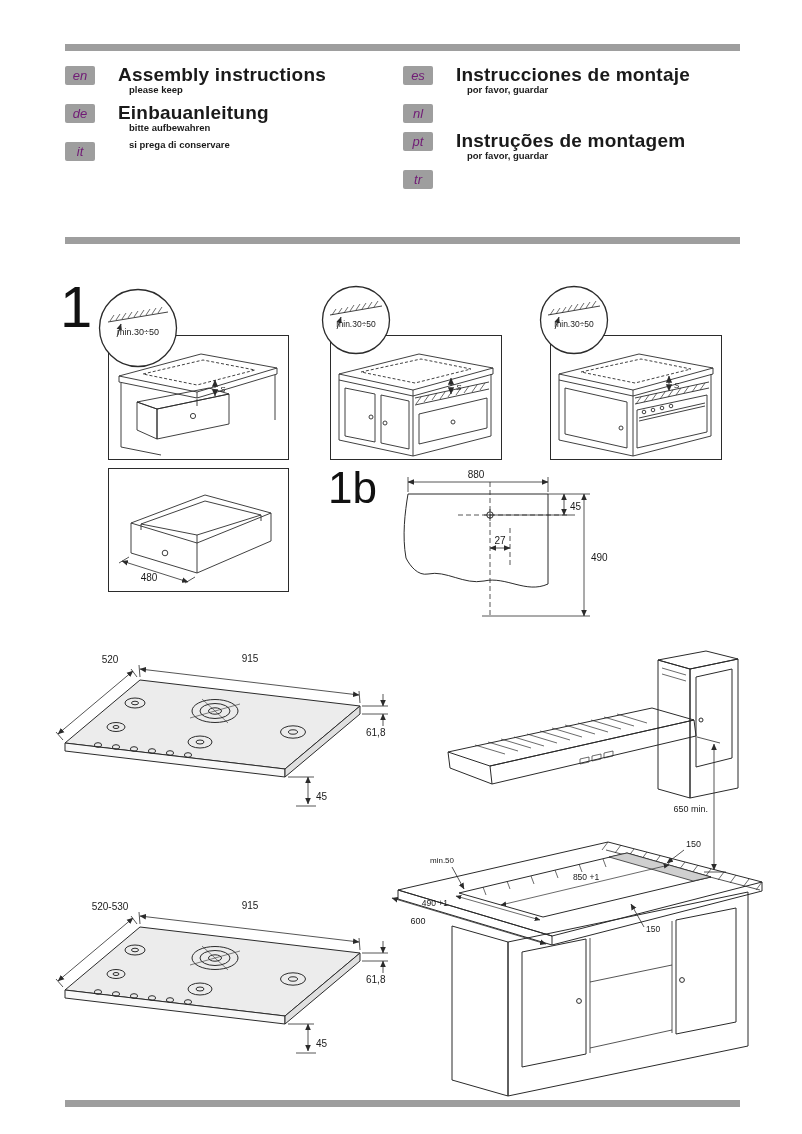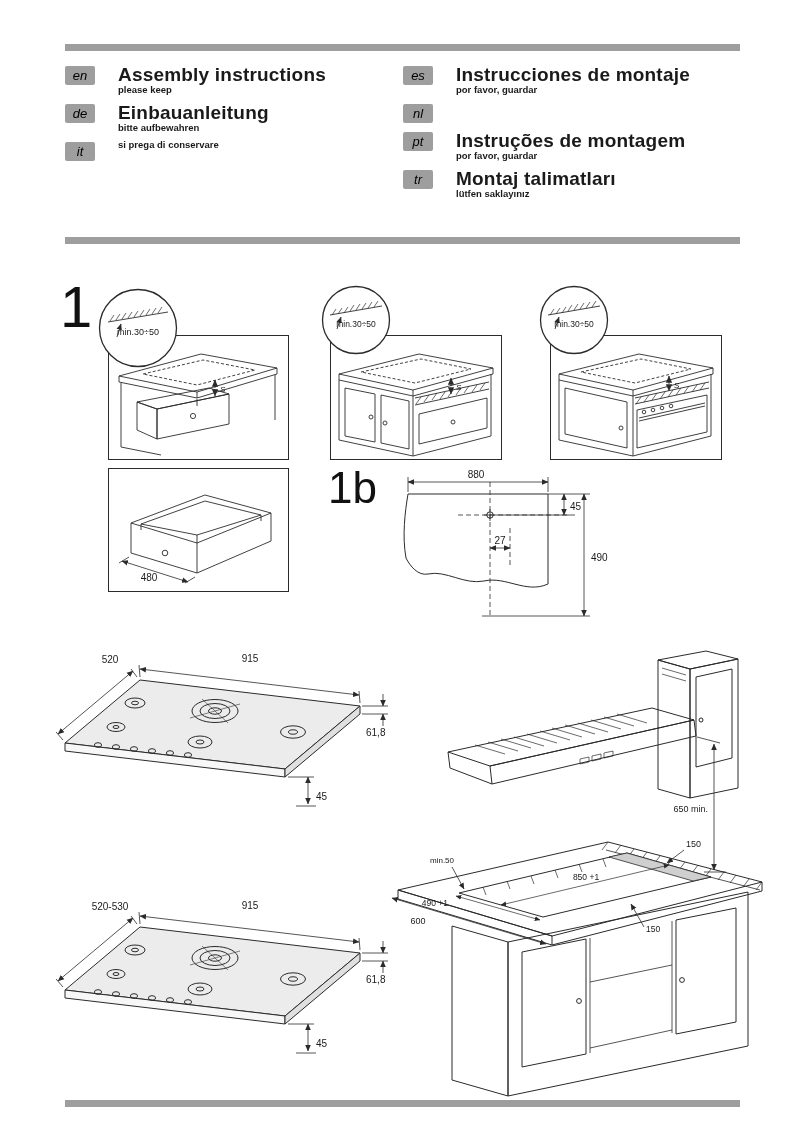--- a/index.html
+++ b/index.html
@@ -6,24 +6,24 @@
   :root { --bar:#9e9e9e; --badge:#9e9e9e; }
   html,body{margin:0;padding:0;}
   body{width:802px;height:1134px;position:relative;background:#fff;color:#1a1a1a;
        font-family:"Liberation Sans",sans-serif;overflow:hidden;}
   .bar{position:absolute;left:65px;width:675px;height:7px;background:var(--bar);}
   .bar.top{top:44px;} .bar.mid{top:237px;} .bar.bottom{top:1100px;}
   .header{position:absolute;left:65px;top:64px;width:676px;display:flex;}
   .lang-col{width:338px;display:flex;flex-direction:column;}
   .lang-row{display:flex;margin-bottom:7px;}
   .lang-badge{flex:0 0 30px;height:19px;margin-top:2px;margin-right:23px;background:var(--badge);
-      color:#000000;font-size:13px;font-style:italic;display:flex;align-items:center;justify-content:center;border-radius:2px;}
+      color:#701a75;font-size:13px;font-style:italic;display:flex;align-items:center;justify-content:center;border-radius:2px;}
   .lang-text{display:flex;flex-direction:column;font-weight:bold;}
   .lang-title{font-size:19px;line-height:21px;letter-spacing:.2px;}
-  .lang-sub{font-size:9.5px;line-height:10px;}
+  .lang-sub{font-size:9.5px;line-height:10px;margin-left:11px;}
   .big-num{position:absolute;color:#111;line-height:1;}
   #num1{left:60px;top:278px;font-size:58px;}
   #num1b{left:328px;top:466px;font-size:44px;}
   .frame{position:absolute;border:1.3px solid #2b2b2b;background:#fff;}
   .frame svg{display:block;width:100%;height:100%;}
   .art{position:absolute;}
   svg text{font-family:"Liberation Sans",sans-serif;fill:#1a1a1a;}
   .dim{font-size:10px;}
   .dim9{font-size:9px;}
   .dim85{font-size:8.5px;}
@@ -70,24 +70,20 @@
     </div>
     <div class="lang-row">
       <span class="lang-badge">pt</span>
       <span class="lang-text">
           <span class="lang-title">Instruções de montagem</span>
           <span class="lang-sub">por favor, guardar</span>
         </span>
     </div>
     <div class="lang-row">
       <span class="lang-badge">tr</span>
-      <span class="lang-text">
-          <span class="lang-title">Montaj talimatları</span>
-          <span class="lang-sub">lütfen saklayınız</span>
-        </span>
     </div>
   </div>
 </div>
 
 <div class="bar mid"></div>
 
 <div class="big-num" id="num1">1</div>
 
 <div class="frame" style="left:108px;top:335px;width:179px;height:123px">
   <svg viewBox="0 0 179 123">

